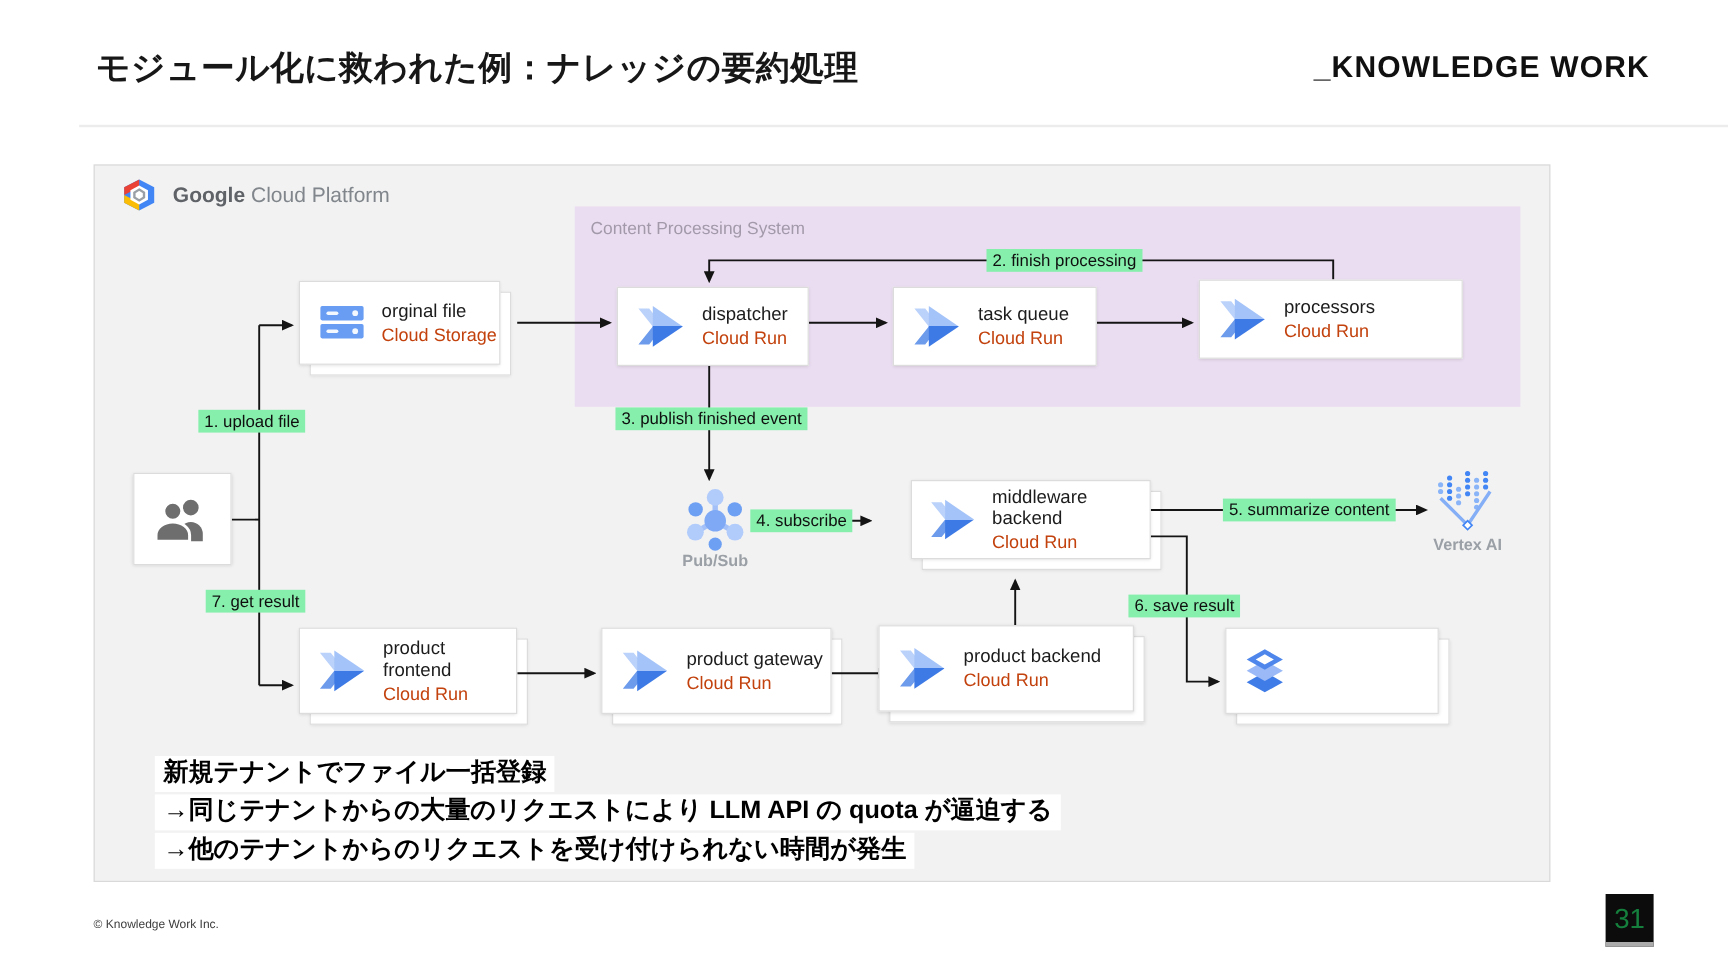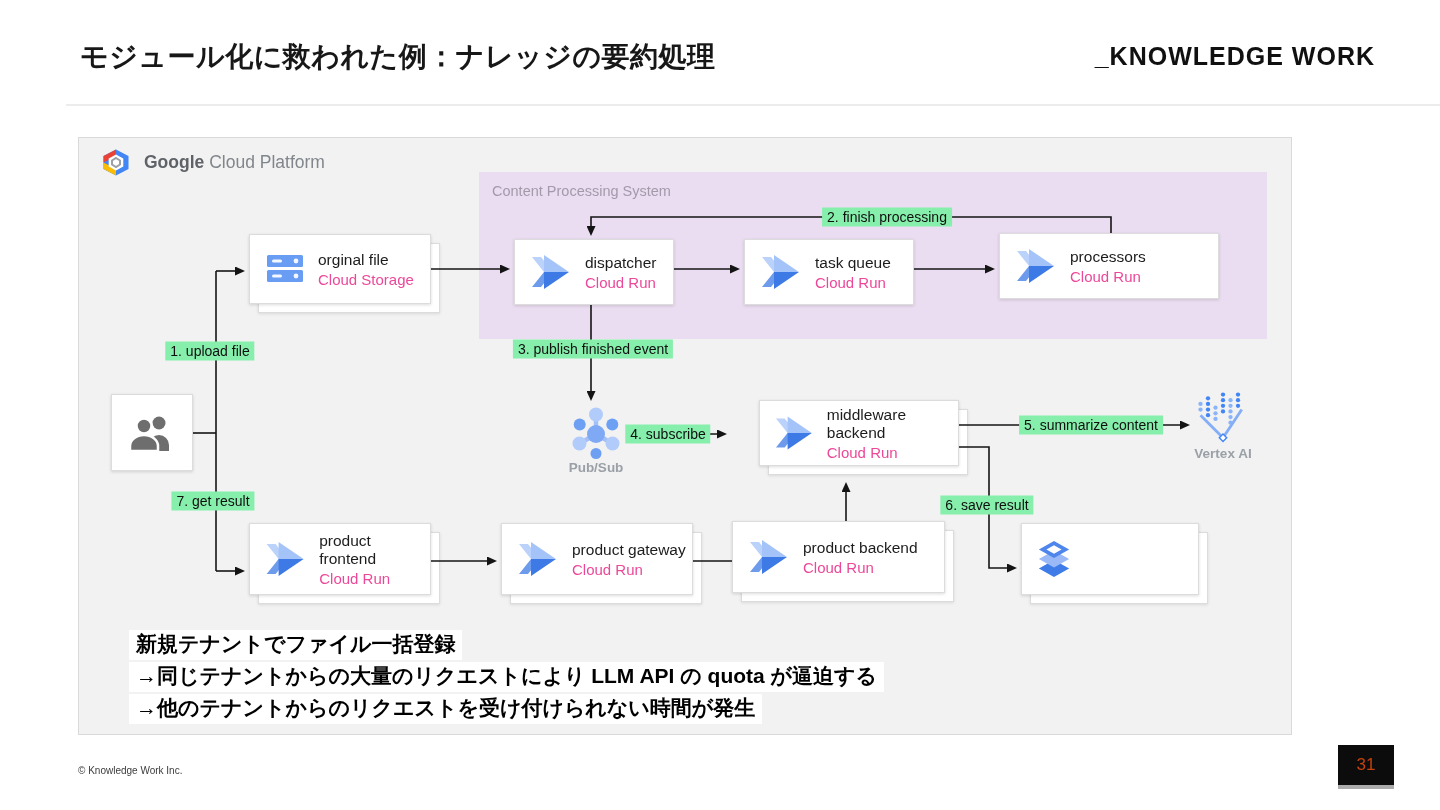--- a/index.html
+++ b/index.html
@@ -22,36 +22,36 @@
   .gcp-text{font-size:17.5px;color:#80868b}
   .gcp-text b{color:#5f6368;font-weight:700}
 
   .wires{position:absolute;left:0;top:0;pointer-events:none}
 
   .node{position:absolute;background:#fff;border:1px solid #dcdcdc;box-shadow:0 1px 3px rgba(0,0,0,.14);
         display:flex;align-items:center;padding-left:15px;gap:13px;box-sizing:border-box}
   .node.stacked::after{content:"";position:absolute;left:8px;top:8px;width:100%;height:100%;
         background:#fff;border:1px solid #dcdcdc;z-index:-1;box-shadow:0 1px 3px rgba(0,0,0,.10)}
   .node .t{display:block;font-size:15.5px;color:#1c1c1c}
-  .node .s{display:block;font-size:15px;color:#ec4899;margin-top:2px}
+  .node .s{display:block;font-size:15px;color:#c2410c;margin-top:2px}
 
   .users{position:absolute;left:32px;top:256px;width:82px;height:77px;background:#fff;border:1px solid #dcdcdc;
          box-shadow:0 1px 3px rgba(0,0,0,.14);display:flex;align-items:center;justify-content:center;box-sizing:border-box}
 
   .chip{position:absolute;transform:translate(-50%,-50%);background:#86efac;font-size:14px;color:#0f0f0f;
         padding:1px 5px;white-space:nowrap;line-height:17px}
   .svc-label{position:absolute;transform:translateX(-50%);font-size:13.5px;font-weight:700;color:#9aa0a6;white-space:nowrap}
   .icon-abs{position:absolute}
 
   .notes{position:absolute;left:50px;top:492px;display:flex;flex-direction:column;align-items:flex-start;gap:2px}
   .note-line{background:#ffffff;font-size:21px;font-weight:700;color:#000;padding:1px 7px 3px;white-space:nowrap;line-height:26px}
 
   .footer-copy{position:absolute;left:78px;top:765px;font-size:10px;color:#3c3c3c}
-  .pageno{position:absolute;left:1338px;top:745px;width:56px;height:40px;background:#0c0c0c;color:#c2410c;
-          font-size:17px;display:flex;align-items:center;justify-content:center;border-bottom:4px solid #ababab}
+  .pageno{position:absolute;left:1338px;top:745px;width:40px;height:40px;background:#0c0c0c;color:#15803d;
+          font-size:23px;display:flex;align-items:center;justify-content:center;border-bottom:4px solid #ababab}
 </style>
 </head>
 <body>
 
 <div class="header">
   <h1 class="title">モジュール化に救われた例：ナレッジの要約処理</h1>
   <div class="brand">_KNOWLEDGE WORK</div>
 </div>
 <div class="rule"></div>
 
@@ -99,21 +99,21 @@
 
   <div class="users">
     <svg width="48" height="38" viewBox="0 0 48 38">
       <circle cx="31" cy="9" r="6.5" fill="#6e6e6e"></circle>
       <path d="M21,37 v-6 a10,10 0 0 1 20,0 v6 z" fill="#6e6e6e"></path>
       <circle cx="16" cy="12" r="7.5" fill="#6e6e6e" stroke="#fff" stroke-width="2.5"></circle>
       <path d="M2,37 v-5 a14,11 0 0 1 28,0 v5 z" fill="#6e6e6e" stroke="#fff" stroke-width="2.5"></path>
     </svg>
   </div>
 
-  <div class="node stacked" style="left:170px;top:96px;width:182px;height:70px">
+  <div class="node stacked" style="left:170px;top:96px;width:168px;height:70px">
     <svg width="40" height="30" viewBox="0 0 40 30">
       <rect x="2" y="1" width="36" height="12" rx="1.5" fill="#689df3"></rect>
       <rect x="7" y="5.5" width="10" height="3" rx="1.5" fill="#fff" opacity=".92"></rect>
       <circle cx="31" cy="7" r="2.4" fill="#fff" opacity=".92"></circle>
       <rect x="2" y="16" width="36" height="12" rx="1.5" fill="#689df3"></rect>
       <rect x="7" y="20.5" width="10" height="3" rx="1.5" fill="#fff" opacity=".92"></rect>
       <circle cx="31" cy="22" r="2.4" fill="#fff" opacity=".92"></circle>
     </svg>
     <span>
         <span class="t">orginal file</span>

